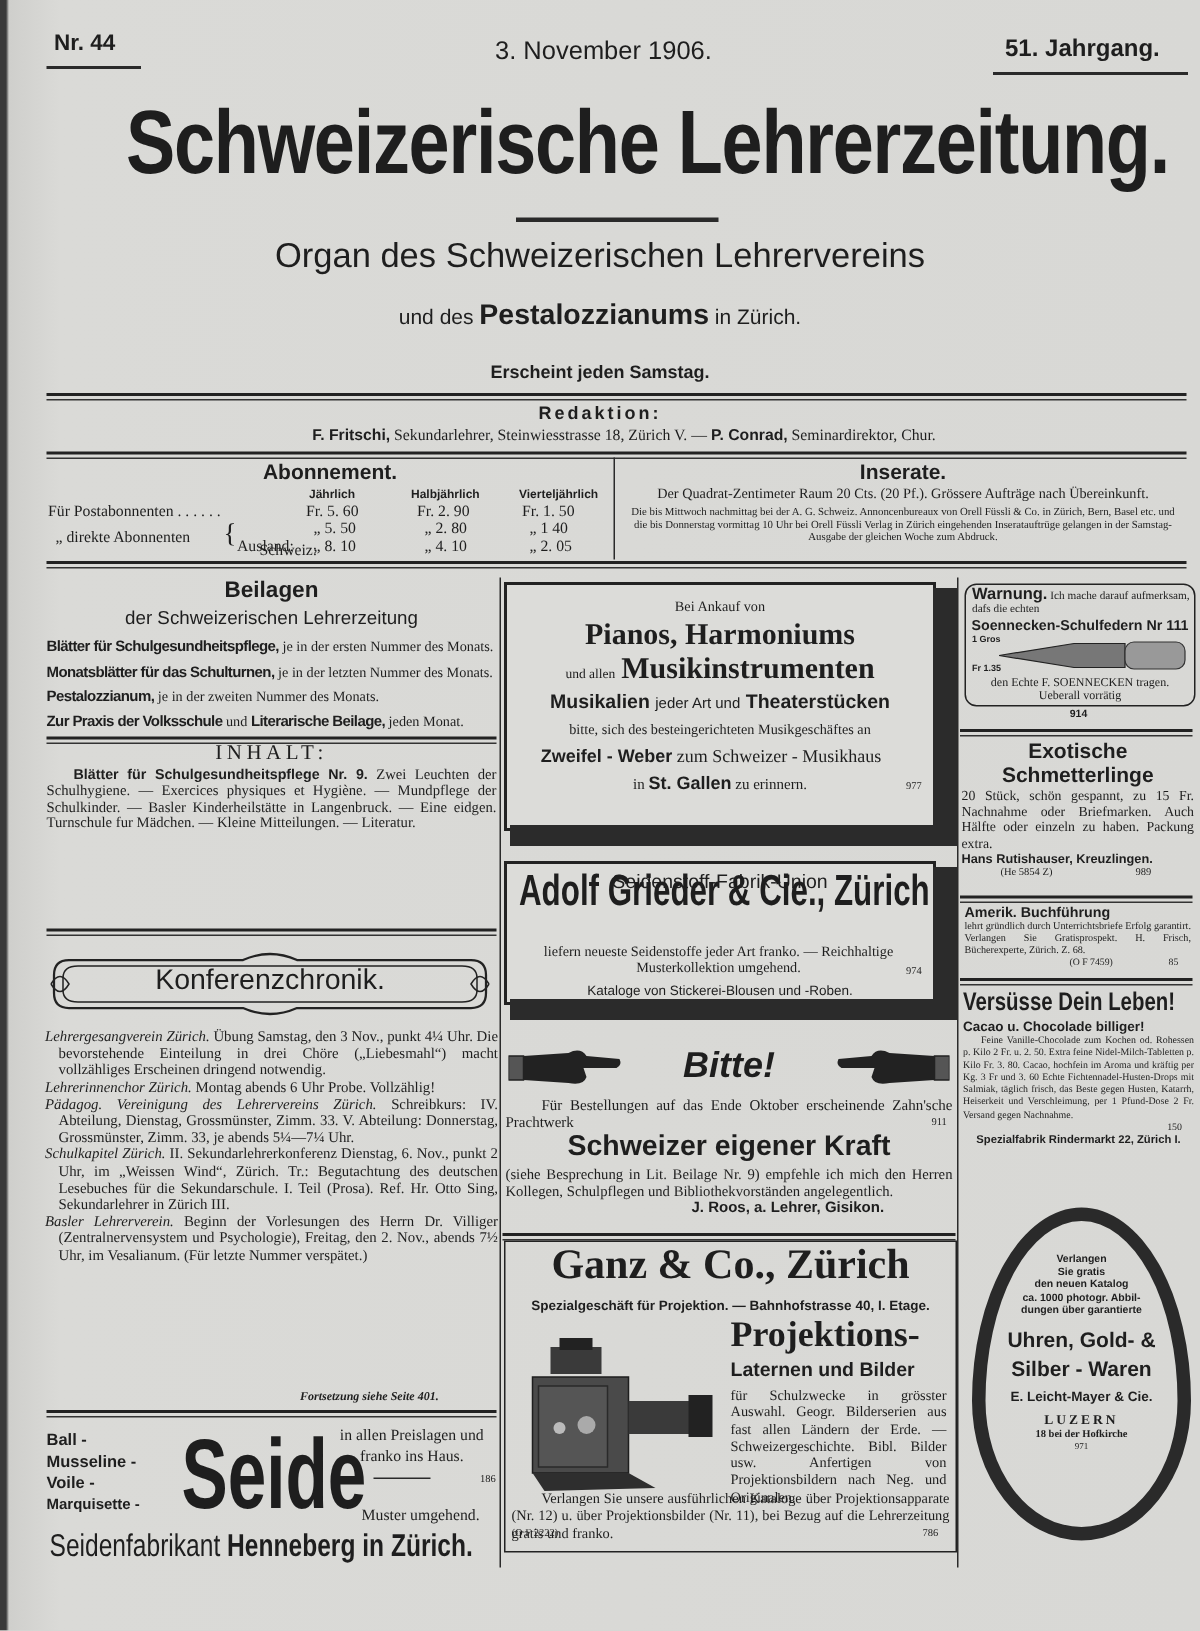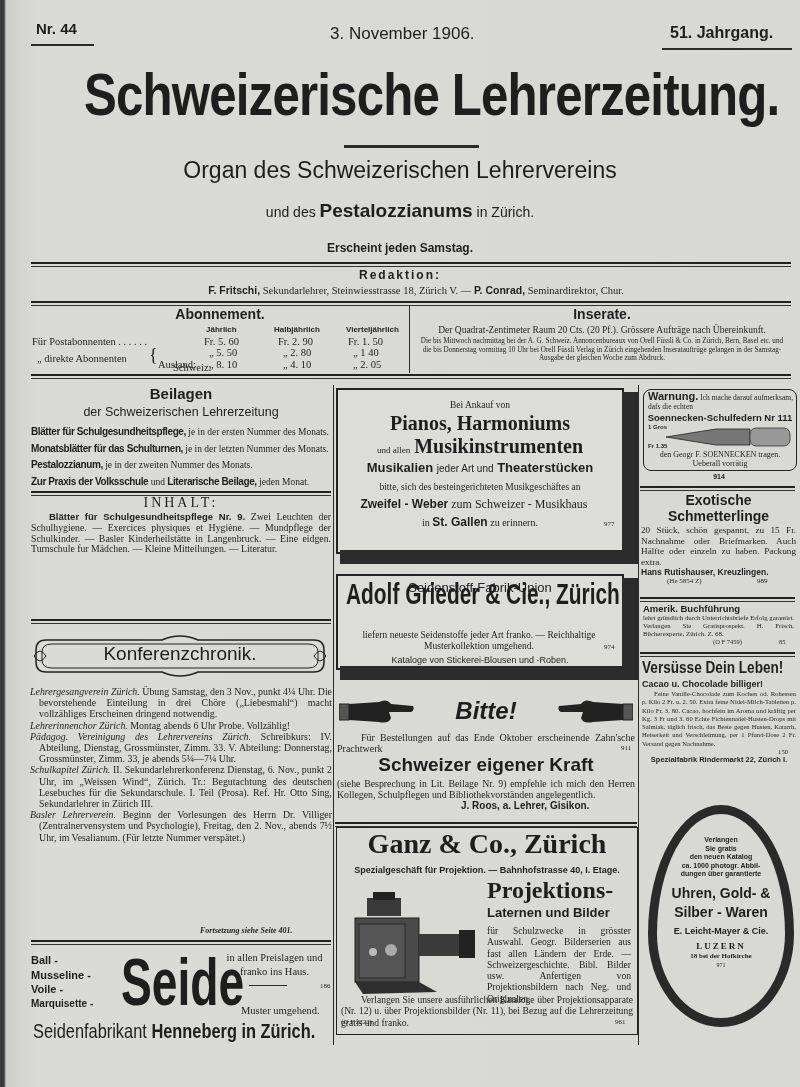--- a/index.html
+++ b/index.html
@@ -196,33 +196,33 @@
       <rect x="14" y="34" width="46" height="54" fill="#555" stroke="#2a2a2a"></rect>
       <circle cx="28" cy="62" r="4" fill="#bbb"></circle>
       <circle cx="46" cy="60" r="6" fill="#aaa"></circle>
       <rect x="74" y="44" width="44" height="22" fill="#3a3a3a"></rect>
       <rect x="114" y="40" width="16" height="28" fill="#222"></rect>
       <path d="M10 92 L74 92 L92 102 L18 104 Z" fill="#2e2e2e"></path>
     </svg>
     <div class="abs" style="left:150px;top:97px;width:144px;font-size:9.6px;line-height:11.3px;text-align:justify;">für Schulzwecke in grösster Auswahl. Geogr. Bilderserien aus fast allen Ländern der Erde. — Schweizergeschichte. Bibl. Bilder usw. Anfertigen von Projektionsbildern nach Neg. und Originalen.</div>
     <div class="abs" style="left:4px;top:166px;width:292px;font-size:9.6px;line-height:11.3px;text-align:justify;text-indent:20px;">Verlangen Sie unsere ausführlichen Kataloge über Projektionsapparate (Nr. 12) u. über Projektionsbilder (Nr. 11), bei Bezug auf die Lehrerzeitung gratis und franko.</div>
     <div class="abs" style="left:4px;top:190px;font-size:7px;">(O F 2222)</div>
-    <div class="abs" style="left:278px;top:190px;font-size:7px;">961</div>
+    <div class="abs" style="left:278px;top:190px;font-size:7px;">786</div>
   </div>
 
   <div class="abs" style="left:643px;top:389px;width:152px;height:80px;border:1.5px solid #222;border-radius:8px;">
     <div class="abs" style="left:4px;top:2px;width:146px;font-size:7.5px;line-height:8.5px;"><b class="sans" style="font-size:11px;">Warnung.</b> <span>Ich mache darauf aufmerksam, dafs die echten</span></div>
     <div class="abs center sans" style="left:0;top:22px;width:152px;font-size:9.5px;font-weight:bold;">Soennecken-Schulfedern Nr 111</div>
     <svg class="abs" style="left:22px;top:36px;" width="126" height="22" viewBox="0 0 126 22">
       <path d="M0 11 L50 3 L84 3 L84 19 L50 19 Z" fill="#777" stroke="#222" stroke-width="0.8"></path>
       <rect x="84" y="2" width="40" height="18" rx="6" fill="#999" stroke="#333" stroke-width="0.8"></rect>
     </svg>
     <div class="abs sans" style="left:4px;top:34px;font-size:6px;font-weight:bold;">1 Gros</div>
     <div class="abs sans" style="left:4px;top:53px;font-size:6px;font-weight:bold;">Fr 1.35</div>
-    <div class="abs center" style="left:0;top:60px;width:152px;font-size:8px;">den Geogr F. SOENNECKEN tragen.</div>
+    <div class="abs center" style="left:0;top:60px;width:152px;font-size:8px;">den Echte F. SOENNECKEN tragen.</div>
     <div class="abs center" style="left:0;top:69px;width:152px;font-size:8px;">Ueberall vorrätig</div>
   </div>
   <div class="abs center sans" style="left:640px;top:473px;width:158px;font-size:7px;font-weight:bold;">914</div>
   <div class="dbl" style="left:640px;top:486px;width:155px;"></div>
 
   <div class="abs" style="left:641px;top:492px;width:155px;">
     <div class="center sans" style="font-size:14px;font-weight:bold;line-height:16px;">Exotische</div>
     <div class="center sans" style="font-size:14px;font-weight:bold;line-height:17px;">Schmetterlinge</div>
     <div style="font-size:9.2px;line-height:10.5px;text-align:justify;">20 Stück, schön gespannt, zu 15 Fr. Nachnahme oder Briefmarken. Auch Hälfte oder einzeln zu haben. Packung extra.</div>
     <div class="sans" style="font-size:8.5px;font-weight:bold;">Hans Rutishauser, Kreuzlingen.</div>

